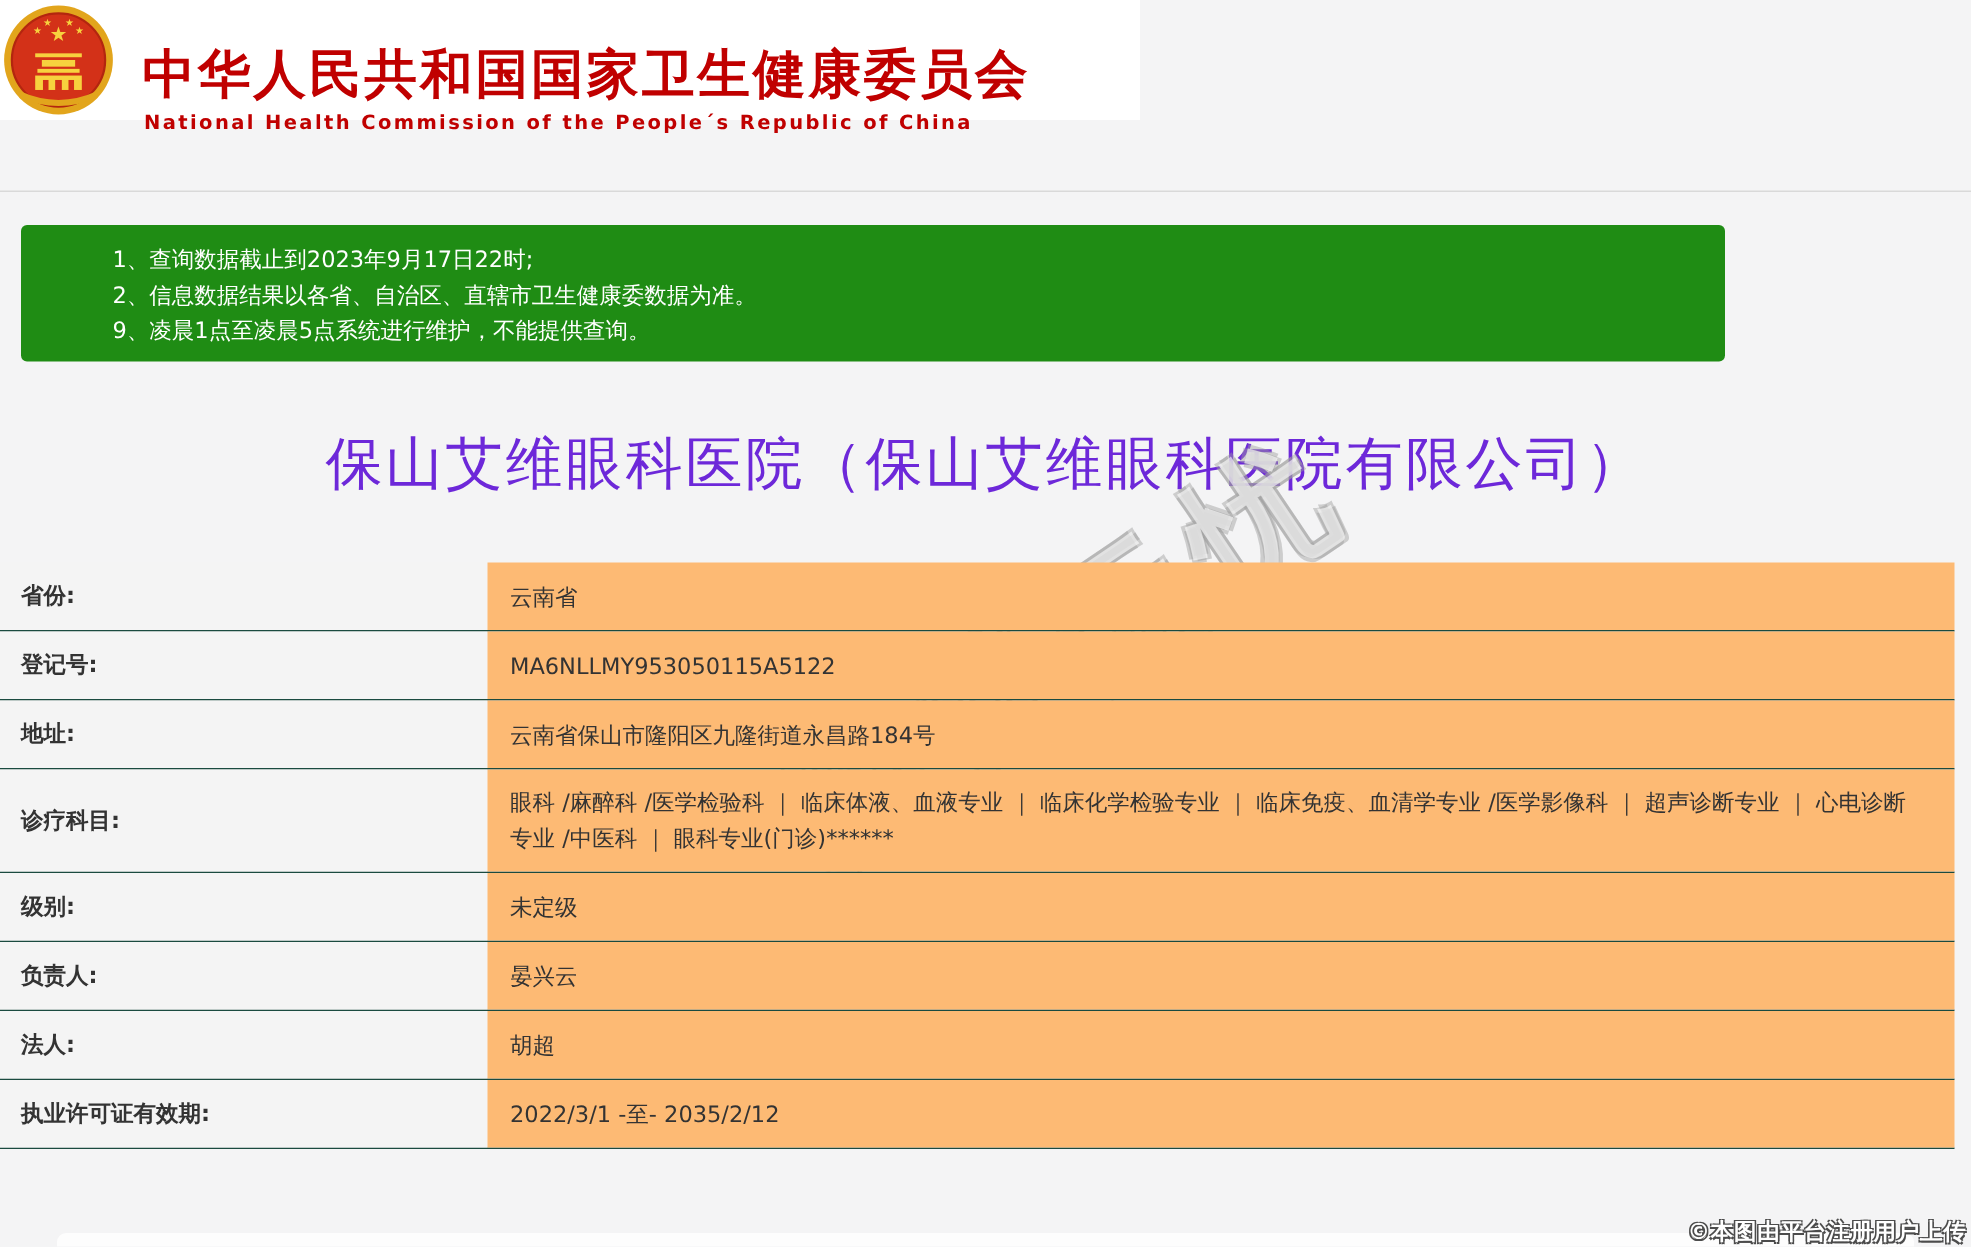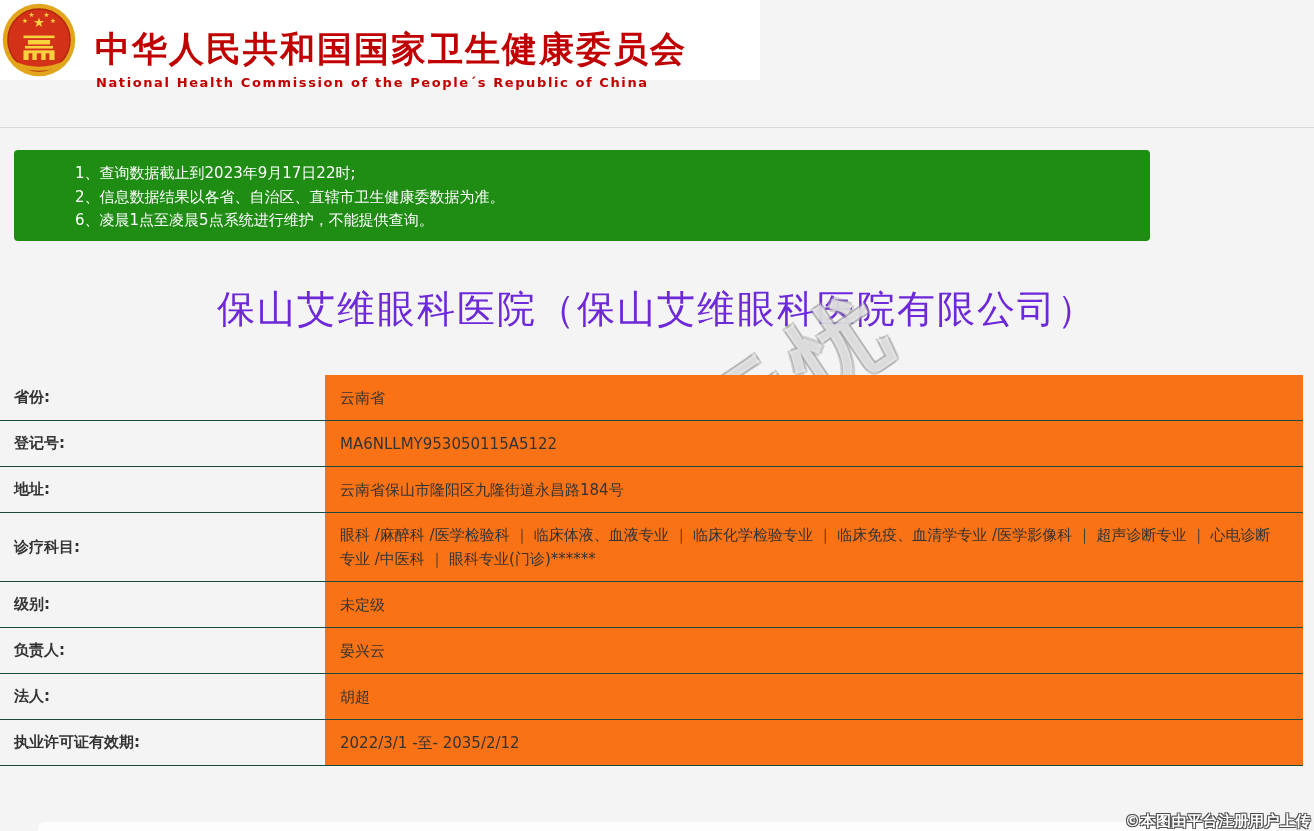--- a/index.html
+++ b/index.html
@@ -73,21 +73,21 @@
   .info-label {
     width: 325px; flex: 0 0 325px;
     background: #f4f4f4;
     display: flex; align-items: center;
     padding-left: 14px;
     font-size: 15px; font-weight: bold; color: #333333;
     min-height: 45px;
   }
   .info-value {
     flex: 1 1 auto;
-    background: #f97316;
+    background: #fdba74;
     display: flex; align-items: center;
     padding: 10px 30px 10px 15px;
     font-size: 15px; color: #333333;
     line-height: 24px;
     min-height: 45px;
   }
 
   
   .watermark {
     position: absolute; left: 440px; top: 372px;
@@ -150,21 +150,21 @@
     <div class="header-titles">
       <div class="header-title-cn">中华人民共和国国家卫生健康委员会</div>
       <div class="header-title-en">National Health Commission of the People´s Republic of China</div>
     </div>
   </div>
   <div class="top-divider"></div>
 
   <div class="notice-box">
       <div class="notice-line">1、查询数据截止到2023年9月17日22时;</div>
       <div class="notice-line">2、信息数据结果以各省、自治区、直辖市卫生健康委数据为准。</div>
-      <div class="notice-line">6、凌晨1点至凌晨5点系统进行维护，不能提供查询。</div>
+      <div class="notice-line">9、凌晨1点至凌晨5点系统进行维护，不能提供查询。</div>
     </div>
 
   <div class="hospital-title">保山艾维眼科医院（保山艾维眼科医院有限公司）</div>
 
   <div class="watermark">抖美无忧</div>
 
   <div class="info-table">
       <div class="info-row">
     <div class="info-label">省份:</div>
     <div class="info-value">云南省</div>

